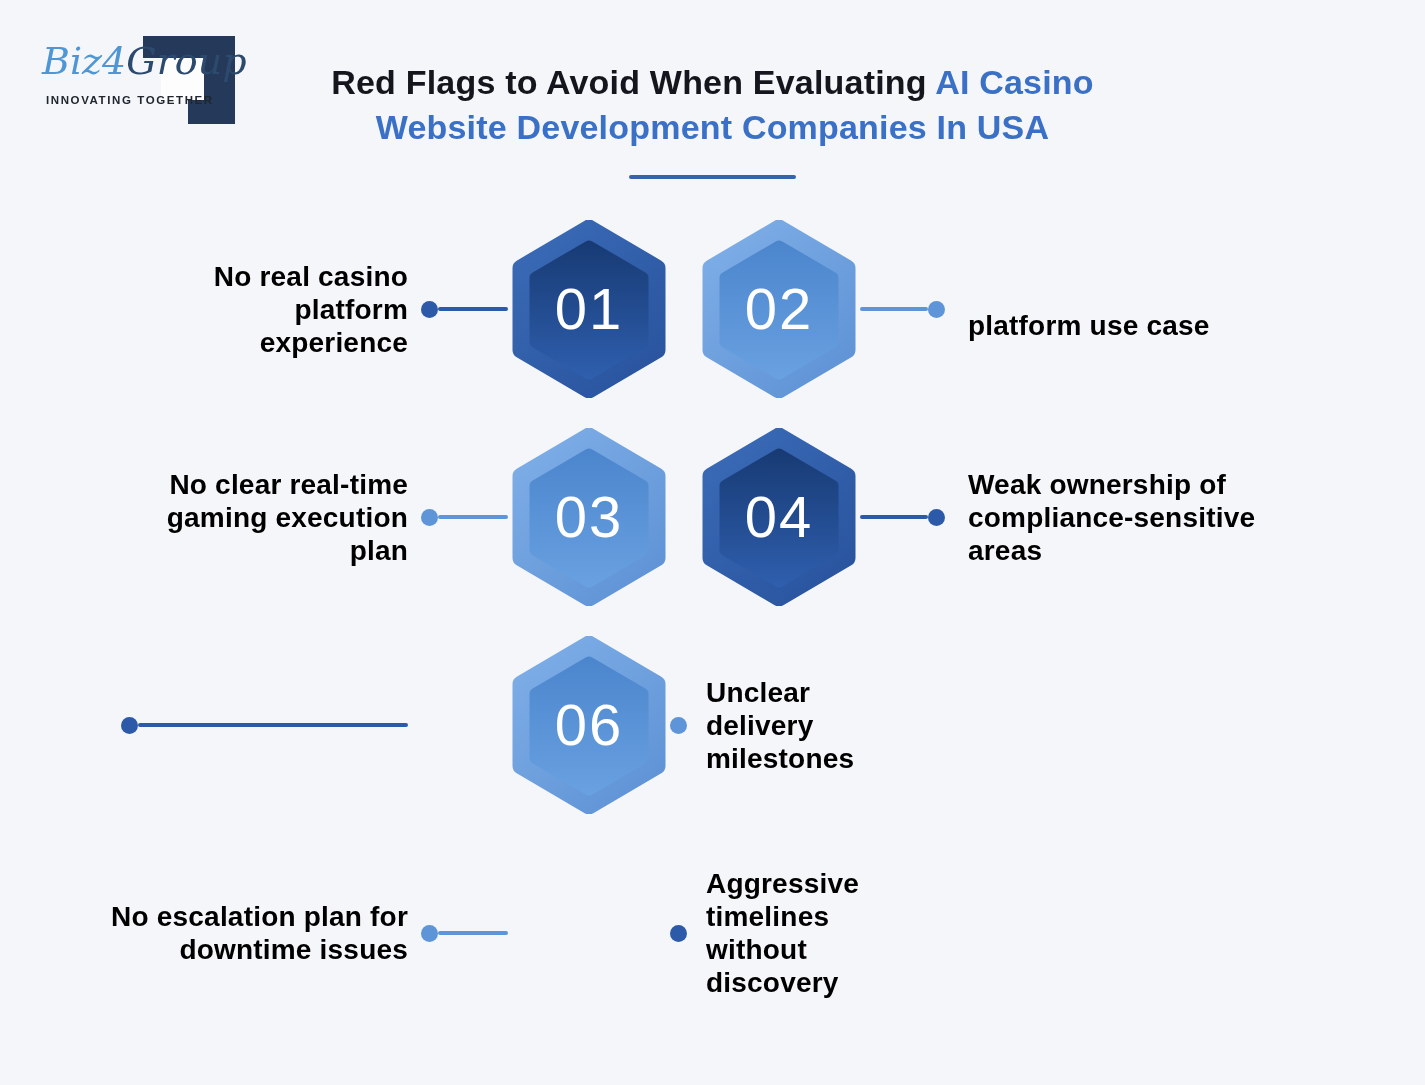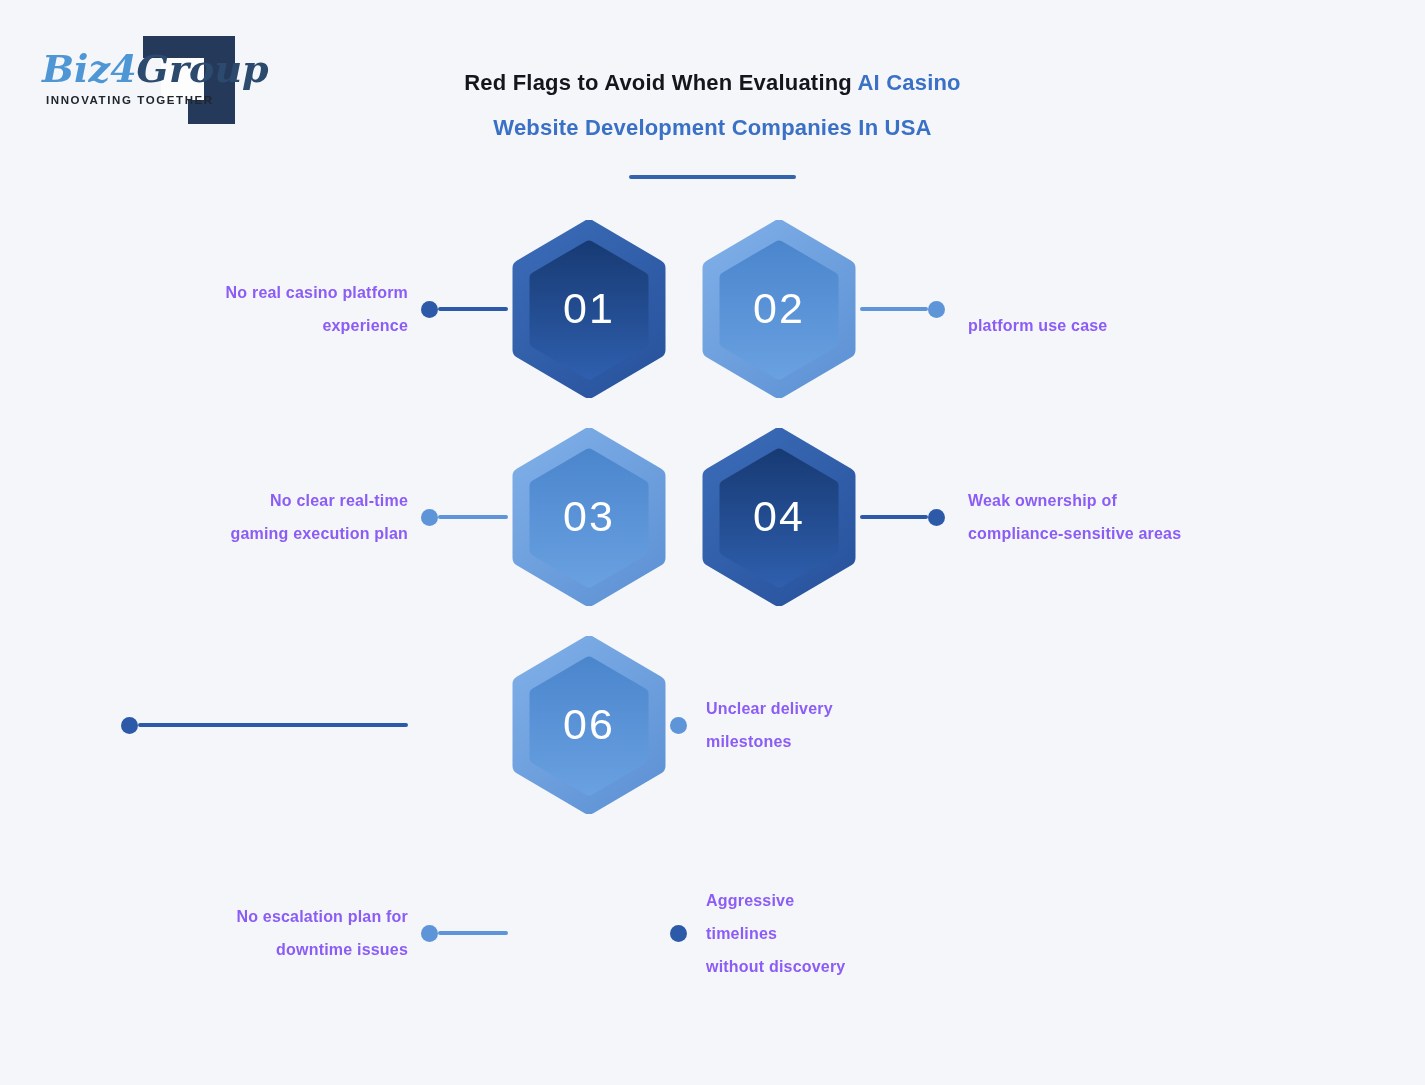--- a/index.html
+++ b/index.html
@@ -12,76 +12,76 @@
   }
 
   
   .logo { position: absolute; left: 42px; top: 30px; width: 210px; height: 100px; }
   .logo-mark { position: absolute; left: 101px; top: 6px; width: 92px; height: 88px; }
   .logo-mark .bar-top    { position: absolute; left: 0; top: 0; width: 92px; height: 22px; background: #25395a; }
   .logo-mark .bar-right  { position: absolute; right: 0; top: 0; width: 31px; height: 88px; background: #25395a; }
   .logo-mark .bar-bottom { position: absolute; right: 0; bottom: 0; width: 47px; height: 24px; background: #25395a; }
   .logo-mark .bar-inner  { position: absolute; left: 18px; top: 22px; width: 43px; height: 42px; background: #fdfdfe; }
   .brand {
-    position: absolute; left: 0; top: 16px;
+    position: absolute; left: 0; top: 8px;
     font-family: "DejaVu Serif", "Liberation Serif", serif;
-    font-style: italic; font-weight: 700; font-size: 38px; line-height: 46px;
+    font-style: italic; font-weight: 400; font-size: 38px; line-height: 46px;
     white-space: nowrap;
   }
   .brand .light { color: #4f96d4; }
   .brand .dark  { color: #2c4a6e; }
   .tagline {
     position: absolute; left: 4px; top: 64px;
     font-size: 11.5px; font-weight: 700; letter-spacing: 1.6px; color: #20262e;
     white-space: nowrap;
   }
 
   
   .title-wrap { padding-top: 60px; text-align: center; }
   .title {
-    font-size: 22px; font-weight: 700; line-height: 45px; color: #15151d;
+    font-size: 34px; font-weight: 700; line-height: 45px; color: #15151d;
     letter-spacing: 0.2px;
   }
   .title .hl { color: #3a70c6; }
   .title-underline {
     width: 167px; height: 4px; background: #3464ac; border-radius: 2px;
     margin: 25px auto 0 auto;
   }
 
   
   .rows { margin-top: 41px; }
   .row {
     display: grid;
     grid-template-columns: 300px 100px 162px 28px 162px 100px 330px;
     align-items: center;
     height: 178px;
     margin-left: 108px;
     margin-bottom: 30px;
   }
   .label {
-    font-size: 16px; font-weight: 700; color: #8b5cf6; line-height: 33px;
+    font-size: 28px; font-weight: 700; color: #000000; line-height: 33px;
     letter-spacing: 0.2px;
   }
   .label.left  { text-align: right; }
   .label.right { text-align: left; padding-left: 8px; }
 
   .connector { display: flex; align-items: center; height: 100%; }
   .connector .dot { width: 17px; height: 17px; border-radius: 50%; flex: 0 0 auto; }
   .connector .line { flex: 1 1 auto; height: 3.5px; border-radius: 2px; }
   .connector.cl .dot { margin-left: 13px; }
   .connector.cr .dot { margin-right: 15px; }
   .connector.dark .dot, .connector.dark .line { background: #2d5aa8; }
   .connector.light .dot, .connector.light .line { background: #5e94d8; }
 
   .hex { position: relative; width: 162px; height: 178px; }
   .hex svg { display: block; width: 162px; height: 178px; }
   .hex-number {
     position: absolute; inset: 0;
     display: flex; align-items: center; justify-content: center;
-    color: #ffffff; font-size: 43px; font-weight: 500; letter-spacing: 2px;
+    color: #ffffff; font-size: 58px; font-weight: 500; letter-spacing: 2px;
     padding-bottom: 2px;
   }
 </style>
 </head>
 <body>
 
 <svg width="0" height="0" style="position:absolute" aria-hidden="true">
   <defs>
     <linearGradient id="g-dark-outer" gradientUnits="userSpaceOnUse" x1="0" y1="0" x2="162" y2="178">
       <stop offset="0" stop-color="#3c6db9"></stop>

